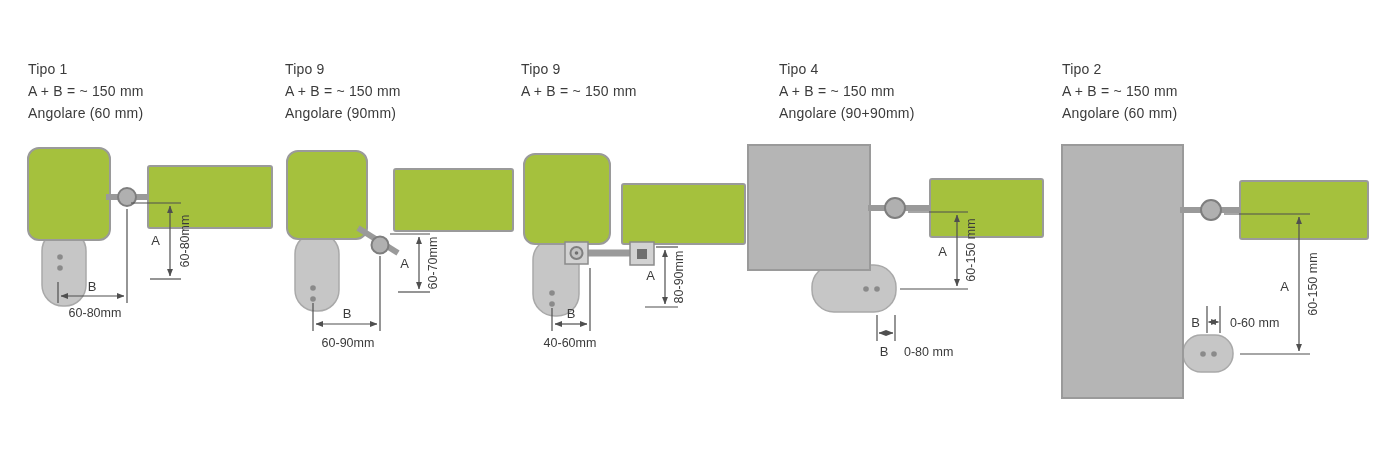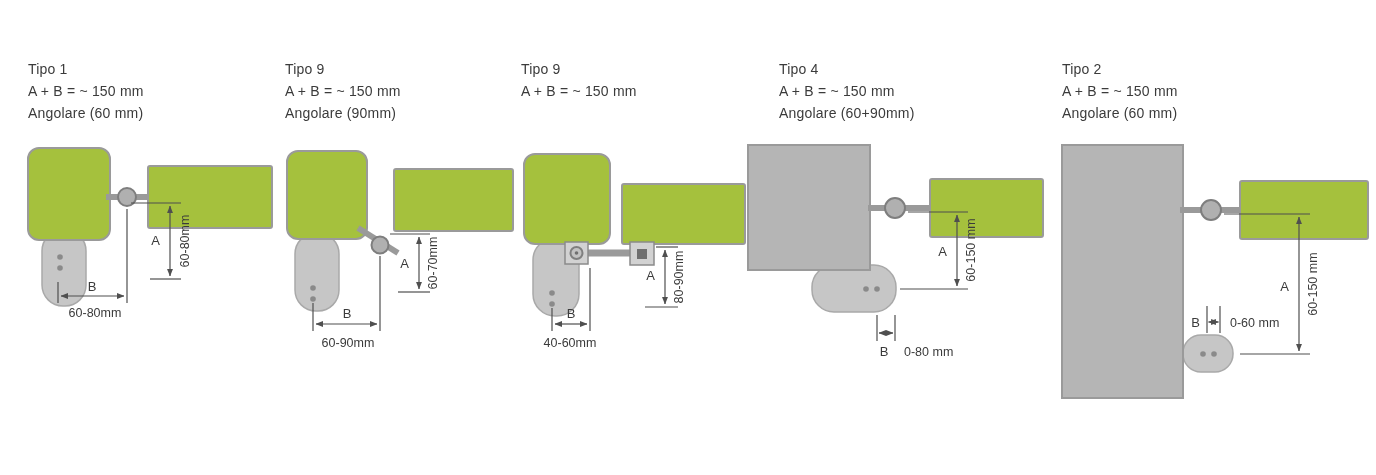--- a/index.html
+++ b/index.html
@@ -47,21 +47,21 @@
     <div class="t-line">A + B = ~ 150 mm</div>
     <div class="t-line">Angolare (90mm)</div>
   </div>
   <div class="type-header" style="left:521px">
     <div class="t-title">Tipo 9</div>
     <div class="t-line">A + B = ~ 150 mm</div>
   </div>
   <div class="type-header" style="left:779px">
     <div class="t-title">Tipo 4</div>
     <div class="t-line">A + B = ~ 150 mm</div>
-    <div class="t-line">Angolare (60+90mm)</div>
+    <div class="t-line">Angolare (90+90mm)</div>
   </div>
   <div class="type-header" style="left:1062px">
     <div class="t-title">Tipo 2</div>
     <div class="t-line">A + B = ~ 150 mm</div>
     <div class="t-line">Angolare (60 mm)</div>
   </div>
 
   <svg width="1376" height="475" viewBox="0 0 1376 475">
     <defs>
       <marker id="arr" viewBox="0 0 10 10" refX="9.5" refY="5" markerWidth="6.5" markerHeight="6.5" orient="auto-start-reverse">

